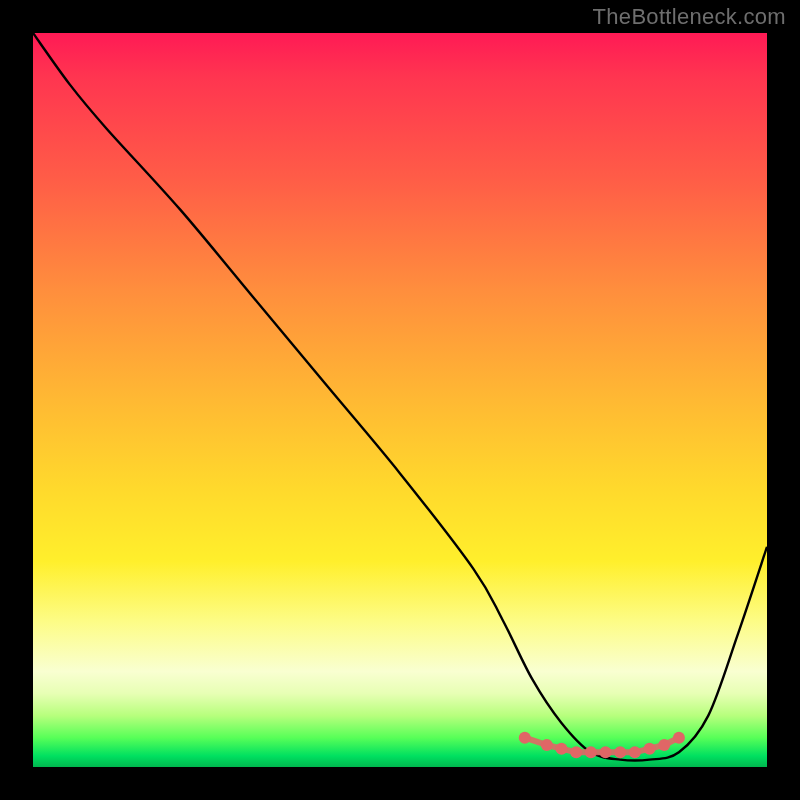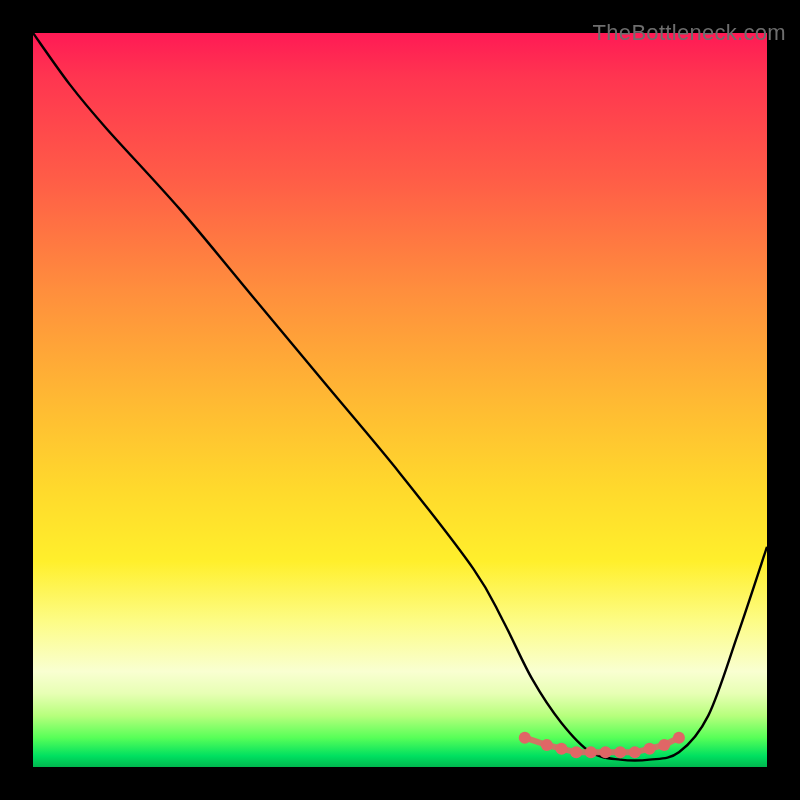--- a/index.html
+++ b/index.html
@@ -10,21 +10,21 @@
     background: #000000;
     overflow: hidden;
   }
   .container {
     position: relative;
     width: 800px;
     height: 800px;
   }
   .watermark {
     position: absolute;
-    top: 20px;
+    top: 4px;
     right: 14px;
     color: #6e6e6e;
     font-family: Arial, Helvetica, sans-serif;
     font-size: 22px;
     letter-spacing: 0.3px;
     font-weight: 500;
     z-index: 10;
   }
   .plot-area {
     position: absolute;

